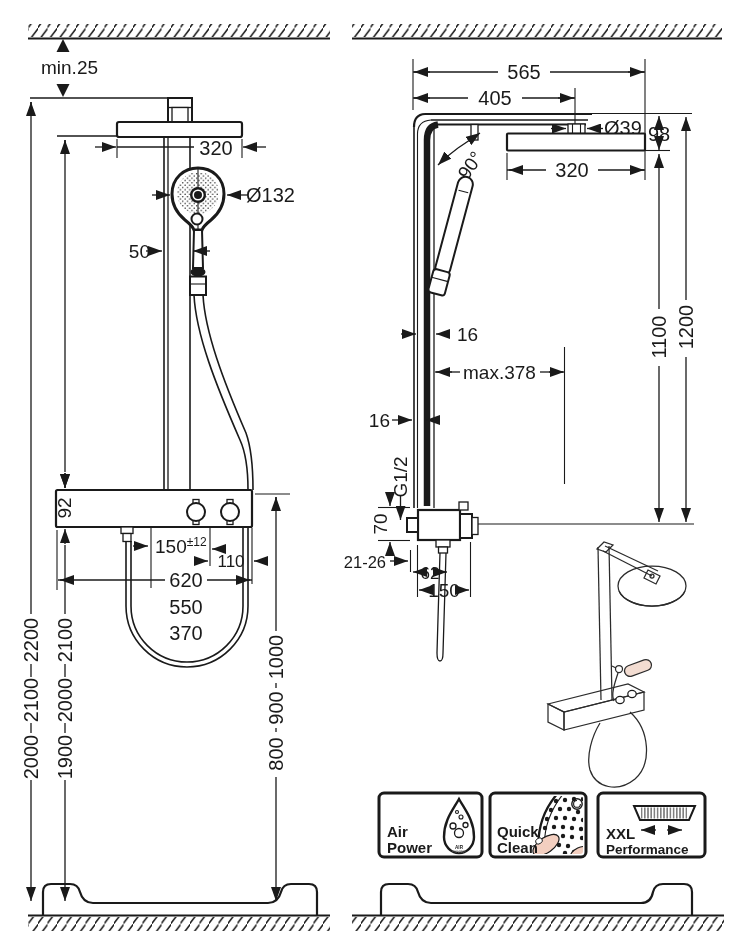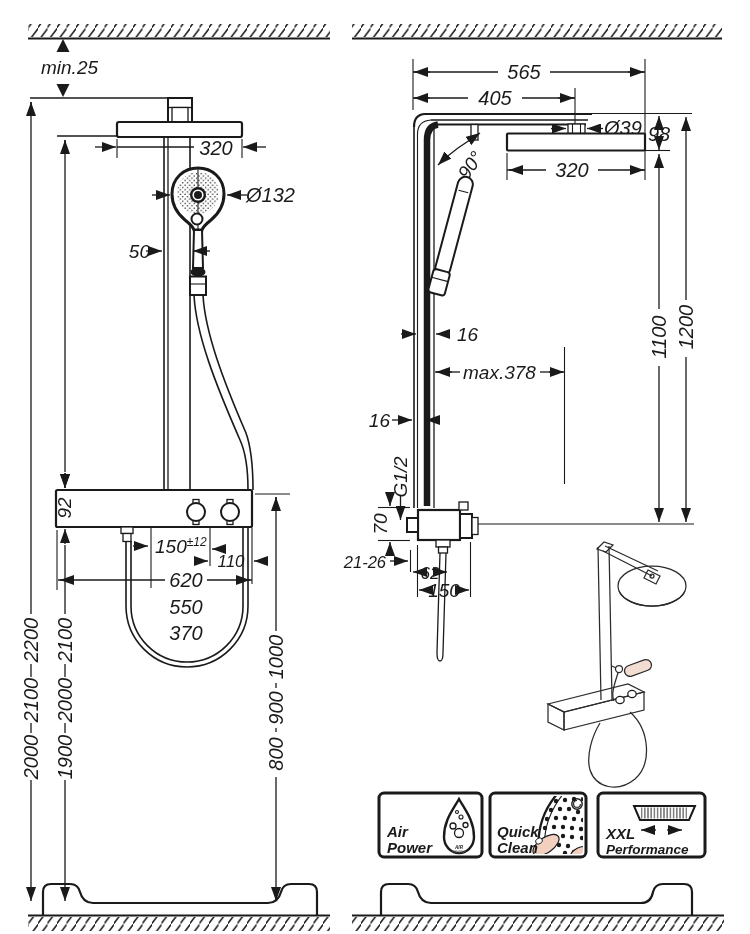--- a/index.html
+++ b/index.html
@@ -1,16 +1,16 @@
 <!DOCTYPE html>
 <html><head>
 <meta charset="utf-8">
 <style>
   html,body{margin:0;padding:0;background:#ffffff;}
-  .page{width:750px;height:934px;position:relative;background:#fff;overflow:hidden;font-style:italic;}
+  .page{width:750px;height:934px;position:relative;background:#fff;overflow:hidden;}
   svg text{font-family:"Liberation Sans","DejaVu Sans",sans-serif;fill:#1a1a1a;}
   .ln{stroke:#1a1a1a;fill:none;}
   .s22{stroke-width:2.2;} .s2{stroke-width:2;} .s16{stroke-width:1.6;} .s13{stroke-width:1.3;}
   .s11{stroke-width:1.1;} .thick{stroke-width:6.5;}
   .fw{fill:#ffffff;stroke:#1a1a1a;}
   .fb{fill:#1a1a1a;stroke:none;}
   .t20{font-size:20px;} .t19{font-size:19px;} .t17{font-size:17px;} .t16{font-size:16.5px;}
   .t12{font-size:12px;}
   .bt{font-size:15px;font-weight:bold;} .bt2{font-size:13.5px;font-weight:bold;}
   .tiny1{font-size:4.6px;font-weight:bold;} .tiny2{font-size:3.6px;fill:#777;}

